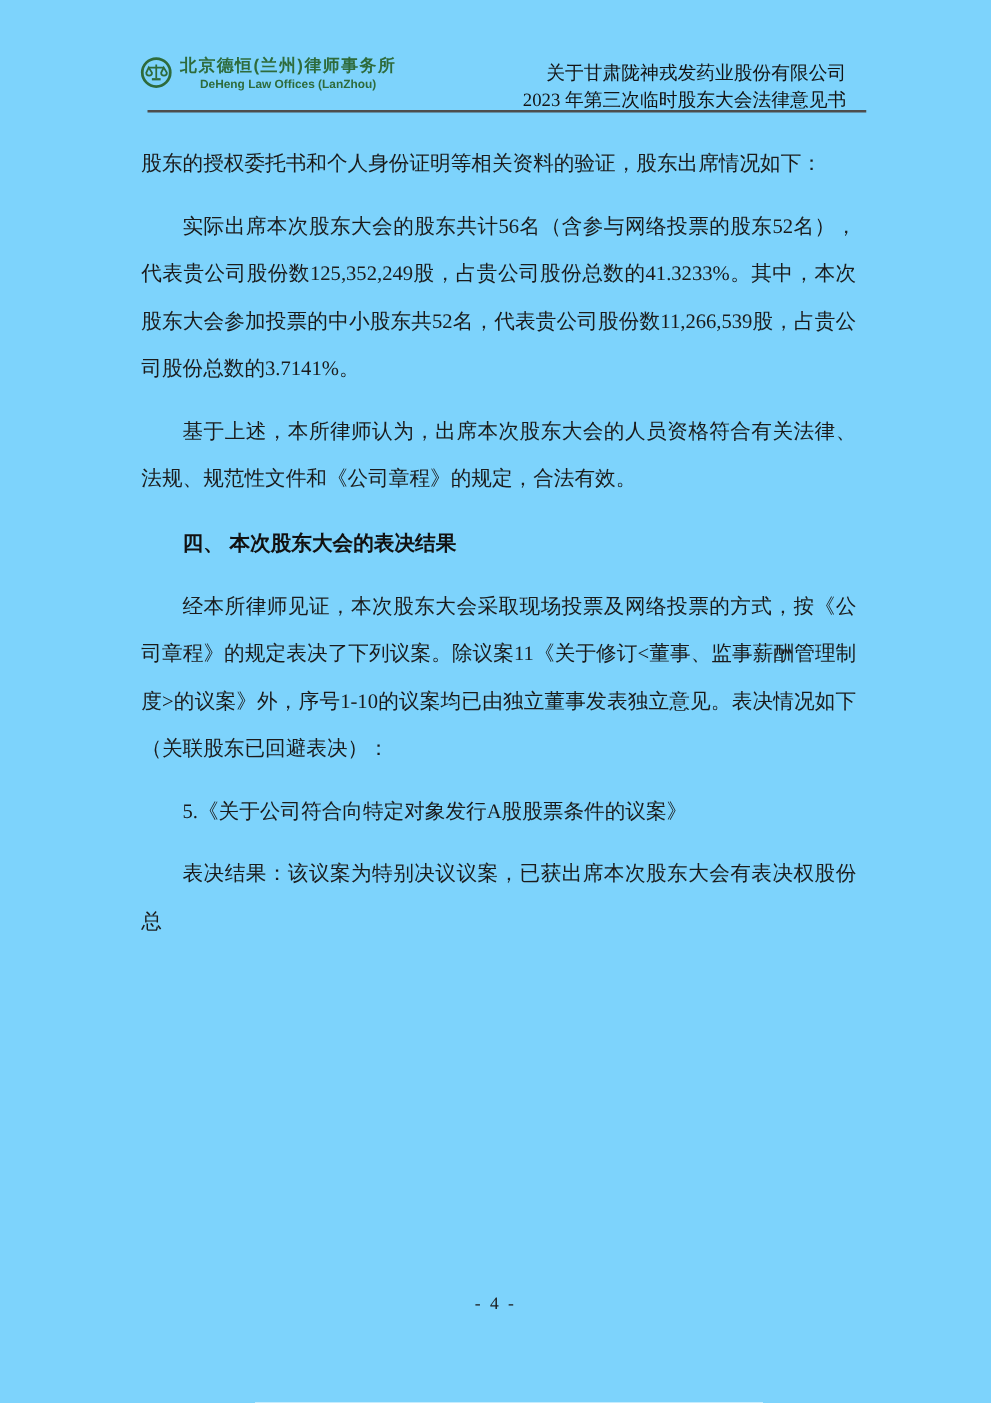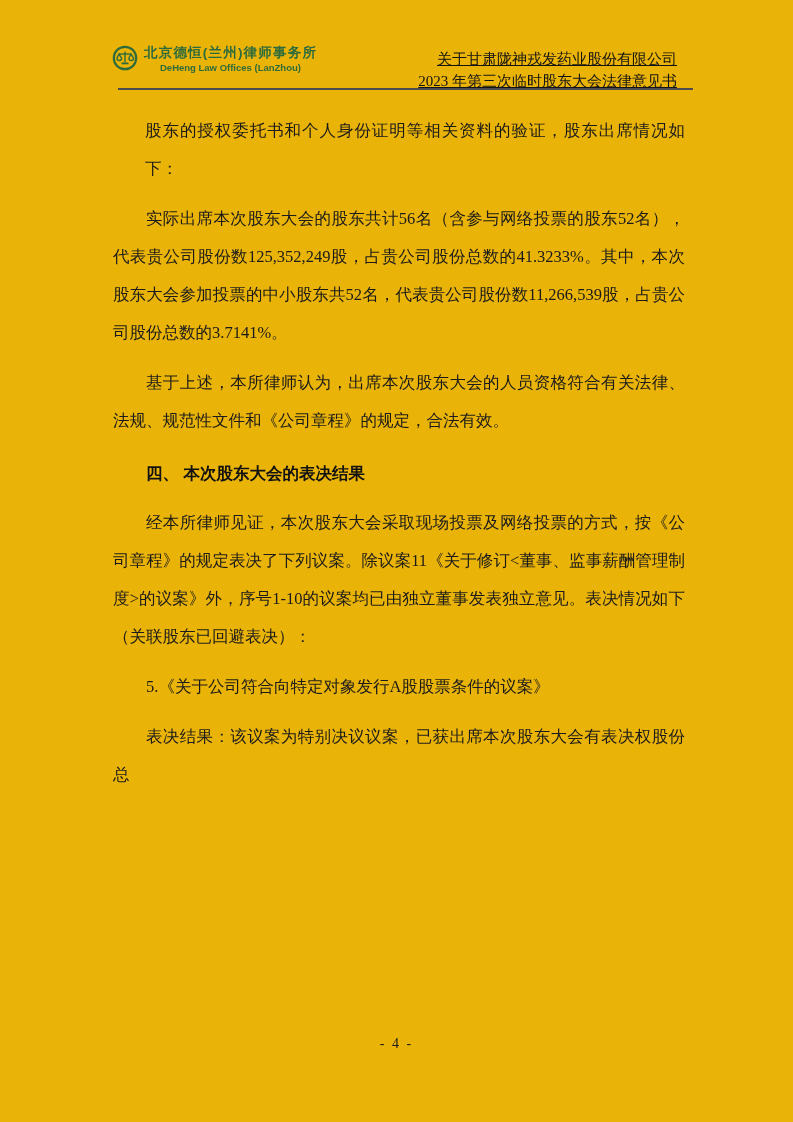--- a/index.html
+++ b/index.html
@@ -2,21 +2,21 @@
 <html><head>
 <meta charset="utf-8">
 <style>
   * { margin: 0; padding: 0; box-sizing: border-box; }
   html, body { background: #ffffff; }
   .page {
     position: relative;
     width: 793px;
     height: 1122px;
     margin: 0 auto;
-    background: #eab308;
+    background: #7dd3fc;
     font-family: "Liberation Serif", "DejaVu Serif", serif;
     color: #1c1c1c;
     overflow: hidden;
   }
 
   
   .brand {
     position: absolute;
     left: 112px;
     top: 45px;
@@ -43,21 +43,20 @@
     padding-left: 16px;
   }
   .doc-title {
     position: absolute;
     top: 48px;
     right: 116px;
     text-align: right;
     font-size: 15px;
     line-height: 22px;
     color: #141414;
-    text-decoration: underline;
   }
   .header-rule {
     position: absolute;
     left: 118px;
     top: 88px;
     width: 575px;
     height: 2px;
     background: #4d4d4d;
   }
 
@@ -66,21 +65,21 @@
     position: absolute;
     left: 113px;
     top: 112px;
     width: 572px;
     font-size: 16.5px;
     line-height: 38px;
     text-align: justify;
     color: #1b1b1b;
   }
   .para { text-indent: 2em; margin-top: 12px; }
-  .para.no-indent { text-indent: 0; margin-top: 0; margin-left: 32px; }
+  .para.no-indent { text-indent: 0; margin-top: 0; }
   .heading {
     font-family: Liberation Sans, sans-serif;
     font-size: 16.5px;
     font-weight: bold;
     line-height: 38px;
     text-indent: 2em;
     margin-top: 14px;
     color: #111111;
   }
 

